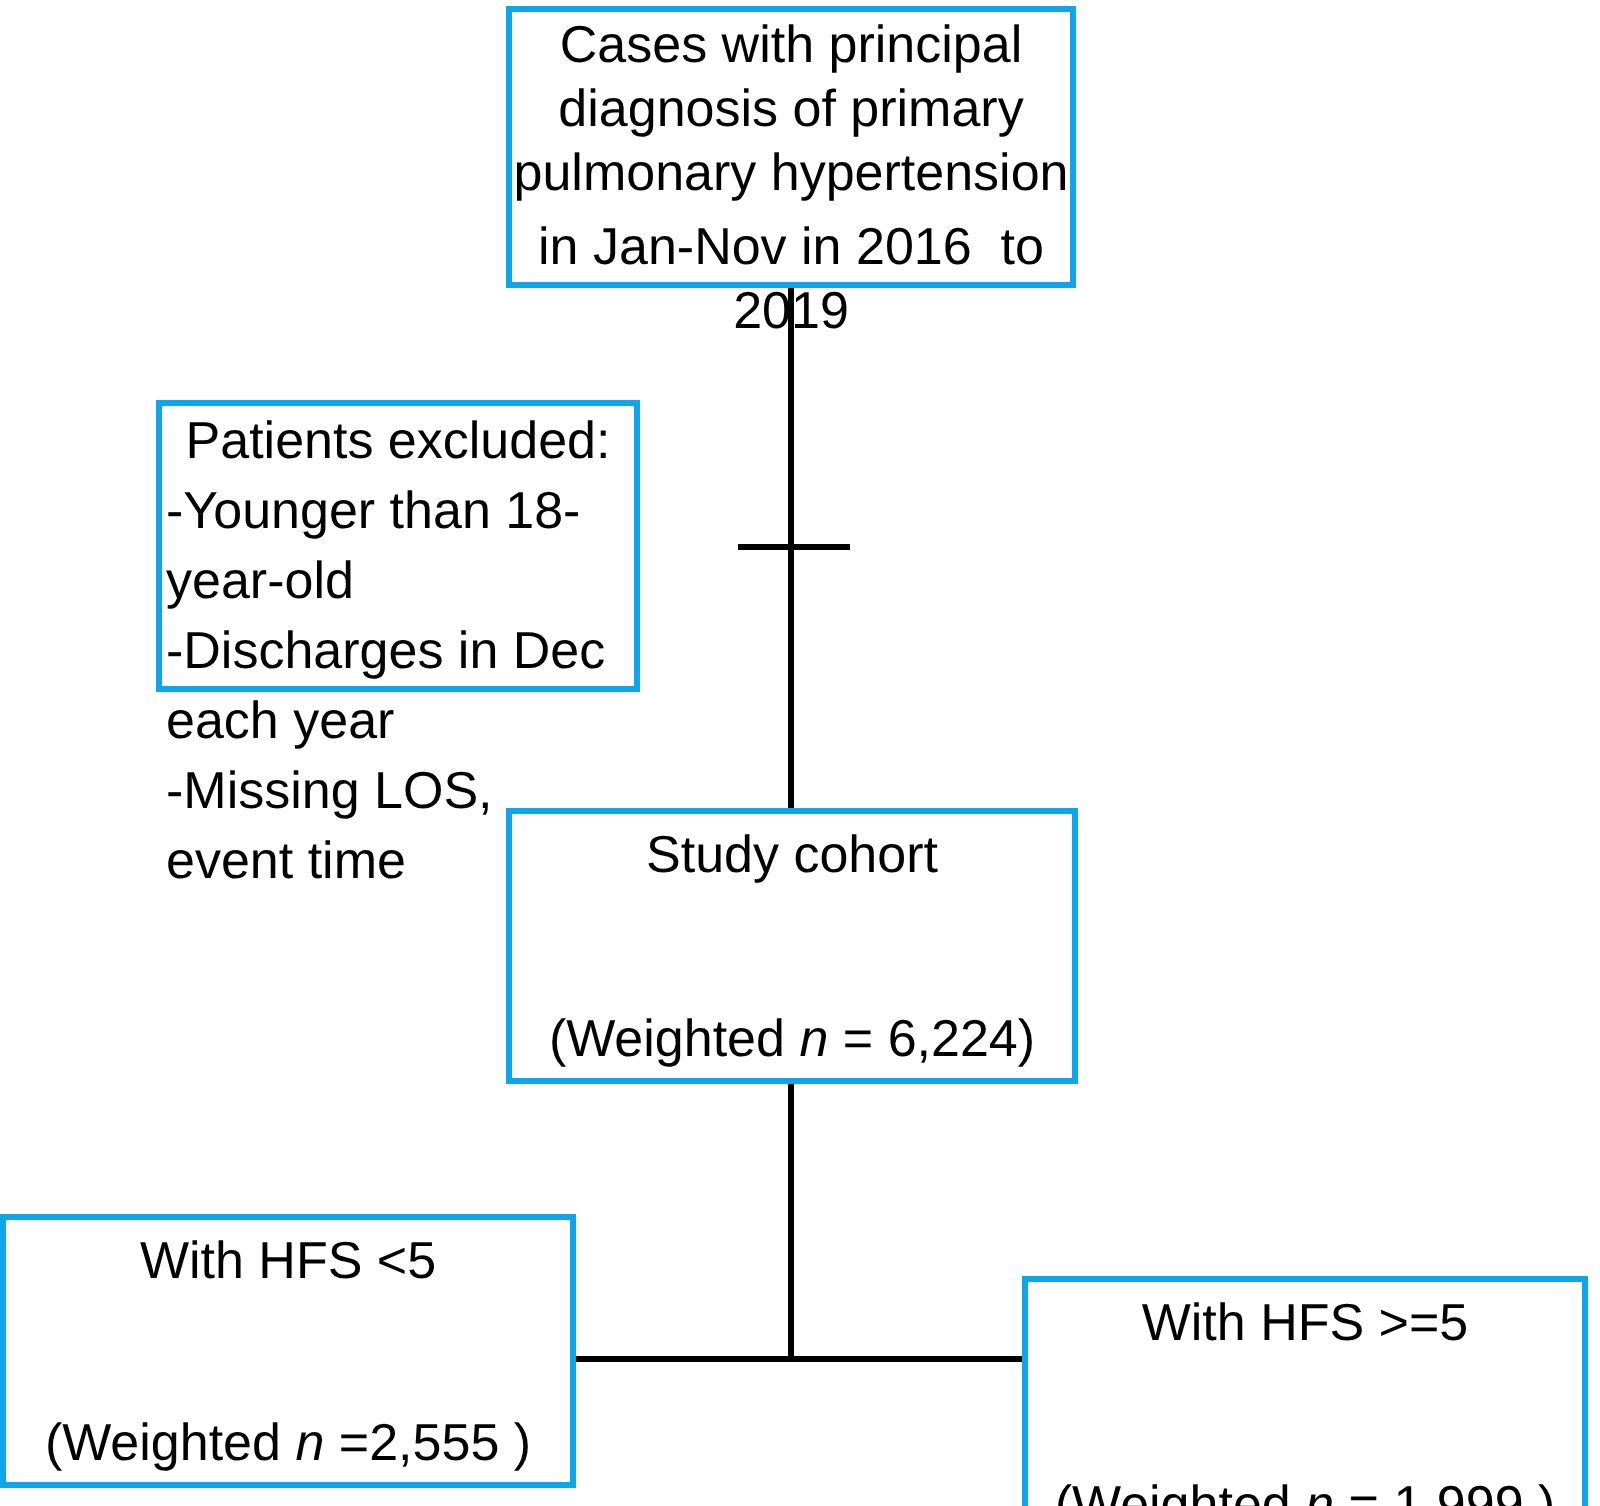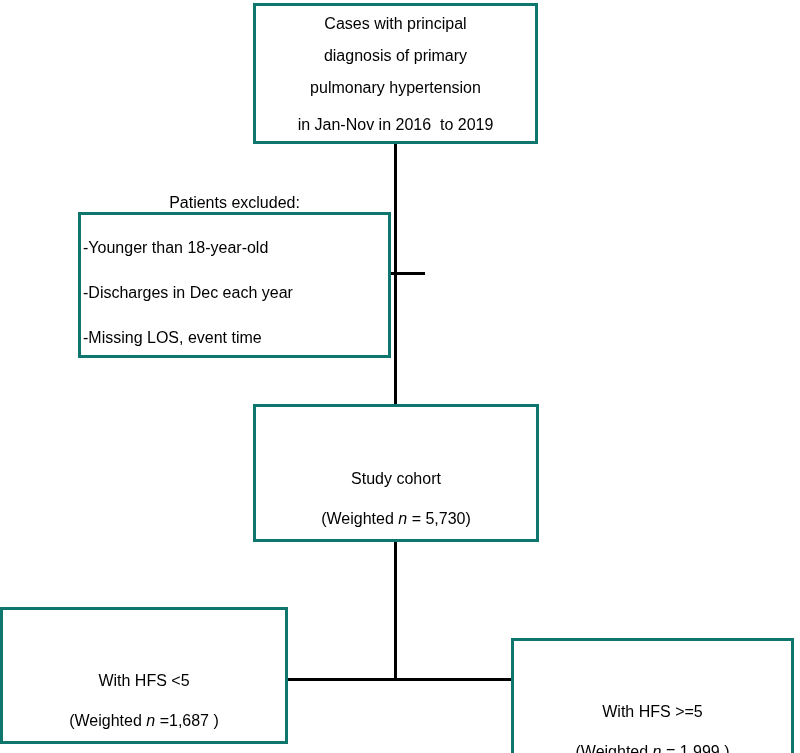--- a/index.html
+++ b/index.html
@@ -12,38 +12,38 @@
     width: 800px;
     height: 753px;
     background: #ffffff;
     font-family: "Liberation Sans", sans-serif;
     color: #000000;
     overflow: hidden;
   }
   .box {
     position: absolute;
     box-sizing: border-box;
-    border: 3px solid #0f766e;
+    border: 3px solid #0ea5e9;
     background: #ffffff;
     display: flex;
     flex-direction: column;
     align-items: center;
-    justify-content: flex-end;
+    justify-content: space-between;
     text-align: center;
-    font-size: 16px;
+    font-size: 26px;
     line-height: 32px;
   }
   .txt { white-space: pre-wrap; }
   .line { white-space: pre-wrap; }
   .n-italic { font-style: italic; }
 
   
   .box-top      { left: 253px; top: 3px;   width: 285px; height: 141px; }
-  .box-excluded { left: 78px;  top: 212px; width: 313px; height: 146px;
-                  align-items: stretch; line-height: 35px; padding: 0 2px; gap: 10px; }
+  .box-excluded { left: 78px;  top: 200px; width: 242px; height: 146px;
+                  align-items: stretch; line-height: 35px; padding: 0 2px; }
   .box-cases    { left: 425px; top: 202px; width: 289px; height: 144px; }
   .box-study    { left: 253px; top: 404px; width: 286px; height: 138px;
                   line-height: 40px; }
   .box-lt5      { left: 0px;   top: 607px; width: 288px; height: 137px;
                   line-height: 40px; }
   .box-ge5      { left: 511px; top: 638px; width: 283px; height: 137px;
                   line-height: 40px; }
 
   .box-top .line-last { margin-top: 5px; }
   .box-excluded .excl-title { text-align: center; }
@@ -78,30 +78,30 @@
   <div class="box box-excluded">
     <div class="line excl-title">Patients excluded:</div>
     <div class="line excl-item">-Younger than 18-year-old</div>
     <div class="line excl-item">-Discharges in Dec each year</div>
     <div class="line excl-item">-Missing LOS, event time</div>
   </div>
 
 
   <div class="box box-study">
     <div class="line">Study cohort</div>
-    <div class="line"><span class="txt">(Weighted </span><span class="txt n-italic">n</span><span class="txt"> = 5,730)</span></div>
+    <div class="line"><span class="txt">(Weighted </span><span class="txt n-italic">n</span><span class="txt"> = 6,224)</span></div>
   </div>
 
   <div class="connector conn-v-bottom"></div>
 
   <div class="connector conn-h-bottom"></div>
 
   <div class="box box-lt5">
     <div class="line">With HFS &lt;5</div>
-    <div class="line"><span class="txt">(Weighted </span><span class="txt n-italic">n</span><span class="txt"> =1,687 )</span></div>
+    <div class="line"><span class="txt">(Weighted </span><span class="txt n-italic">n</span><span class="txt"> =2,555 )</span></div>
   </div>
 
   <div class="box box-ge5">
     <div class="line">With HFS &gt;=5</div>
     <div class="line"><span class="txt">(Weighted </span><span class="txt n-italic">n</span><span class="txt"> = 1,999 )</span></div>
   </div>
 
 </div>
 
 </body></html>

